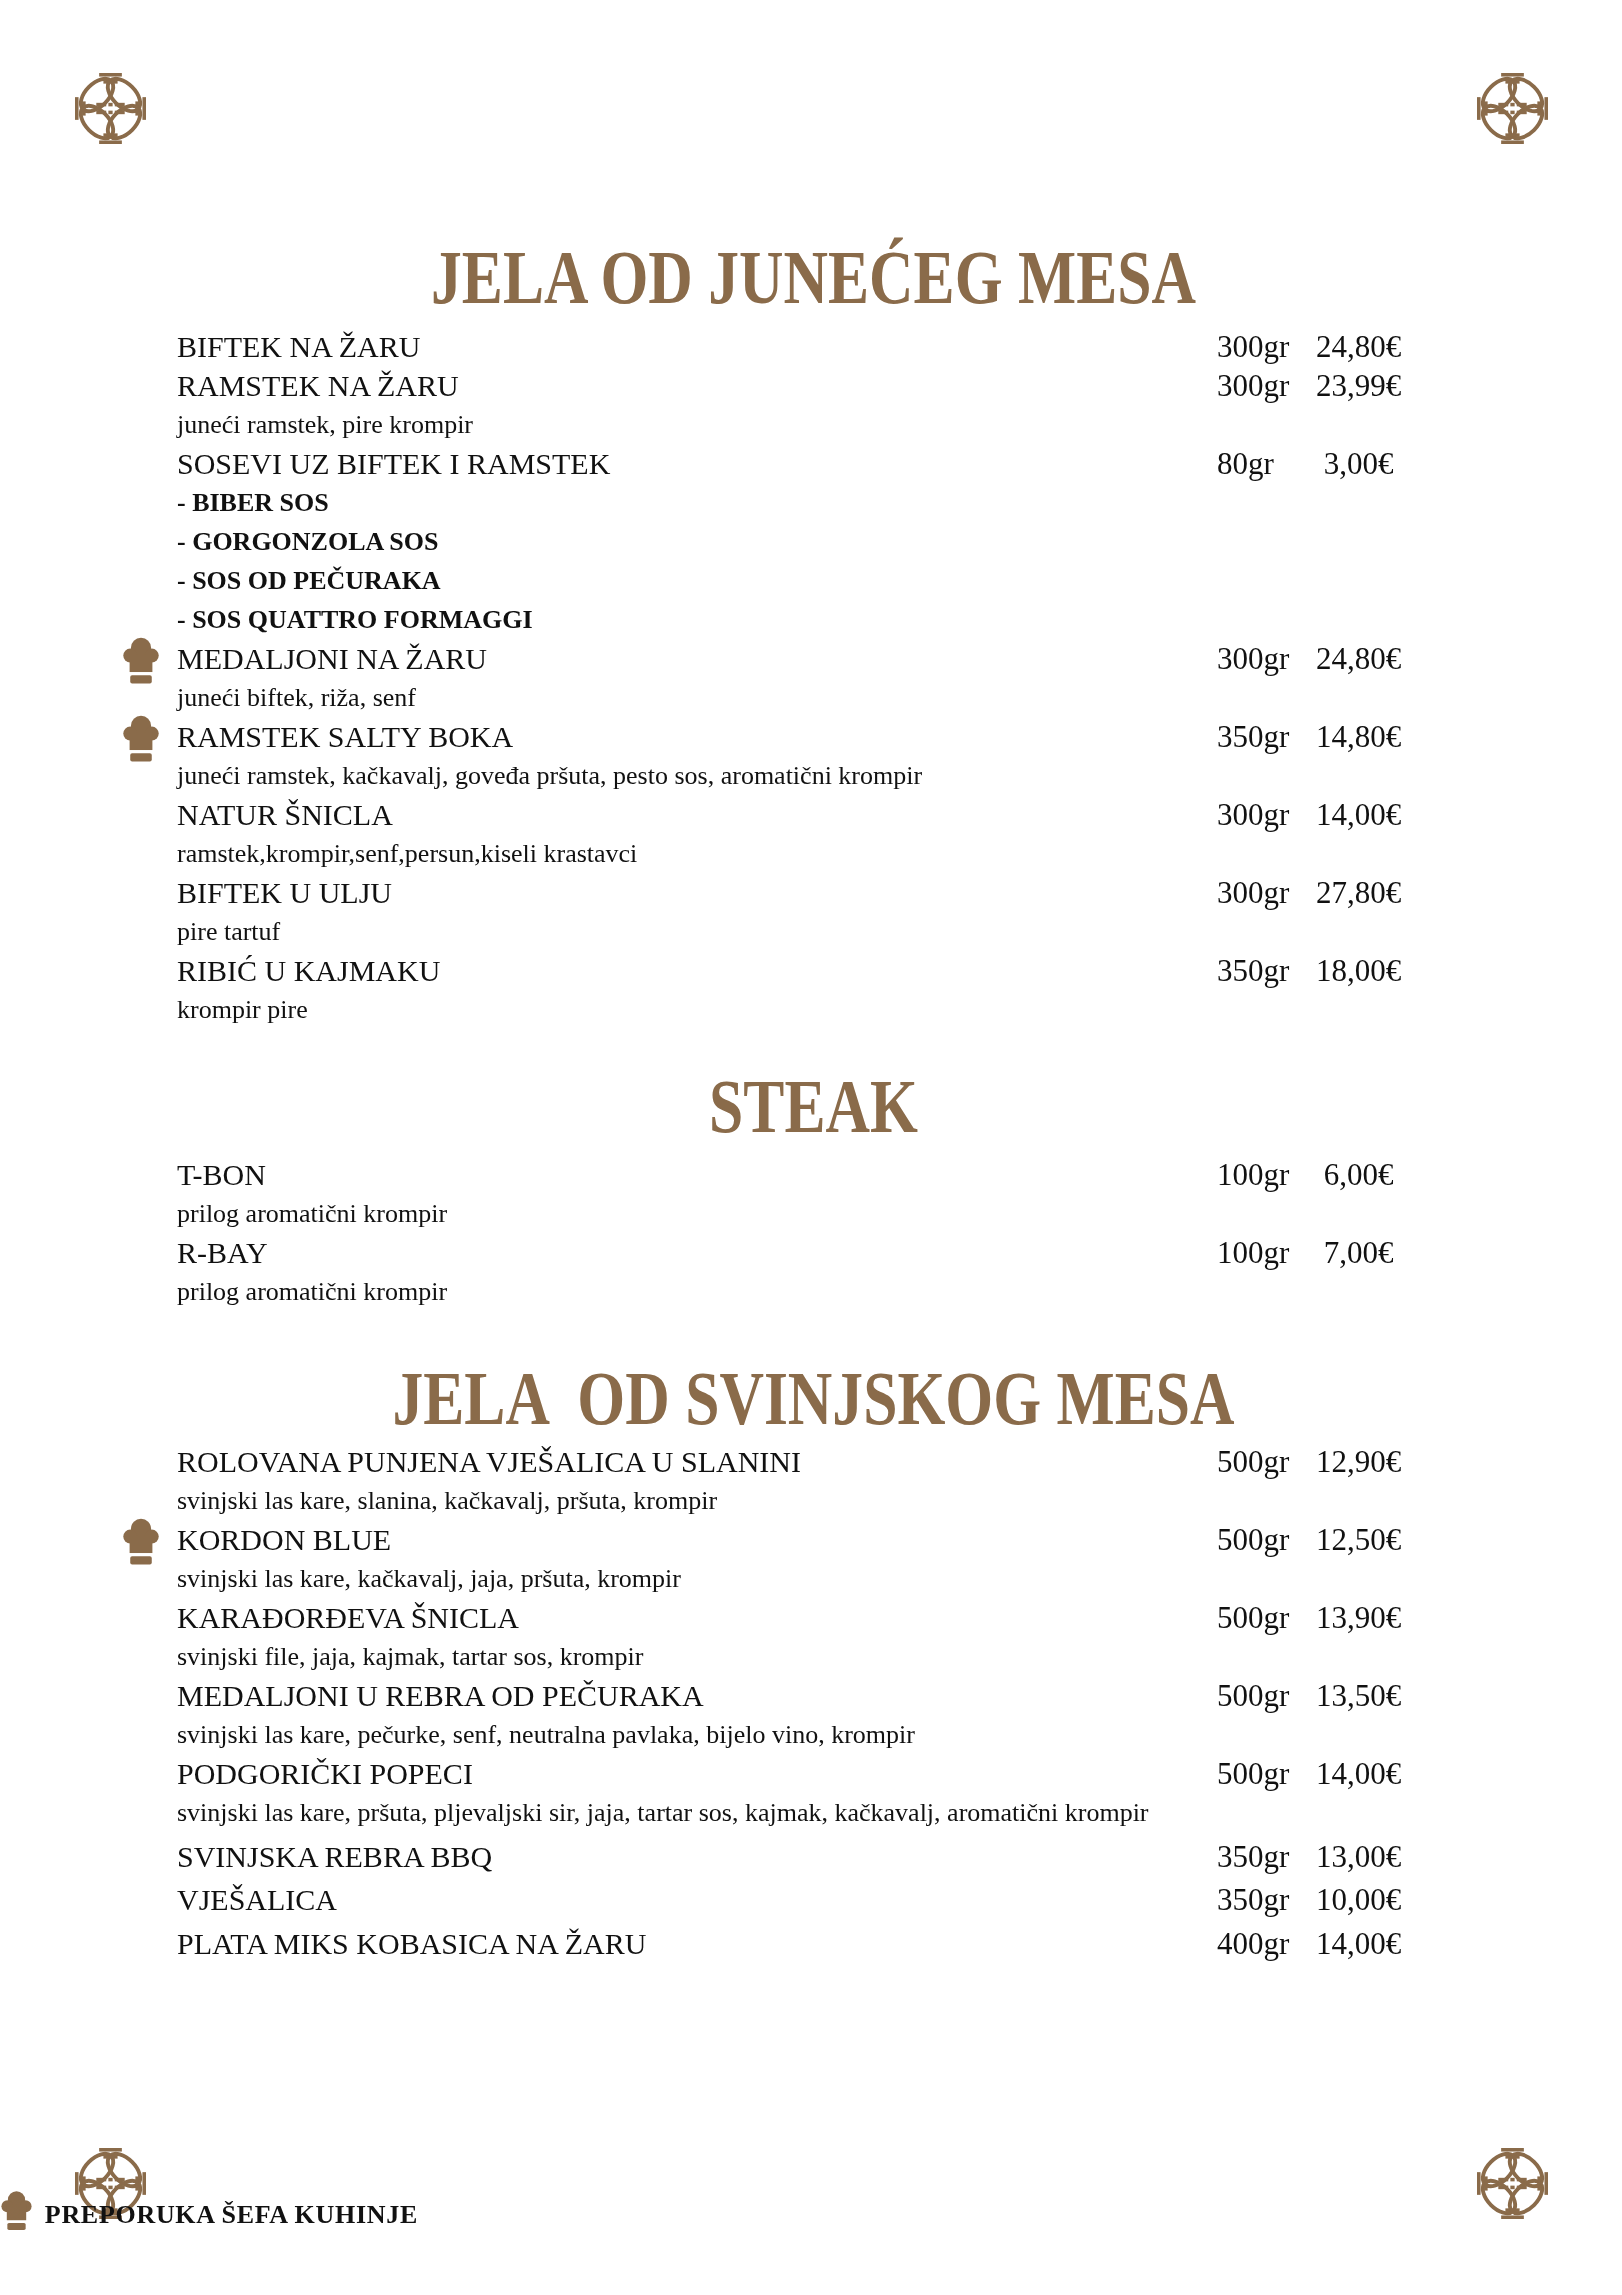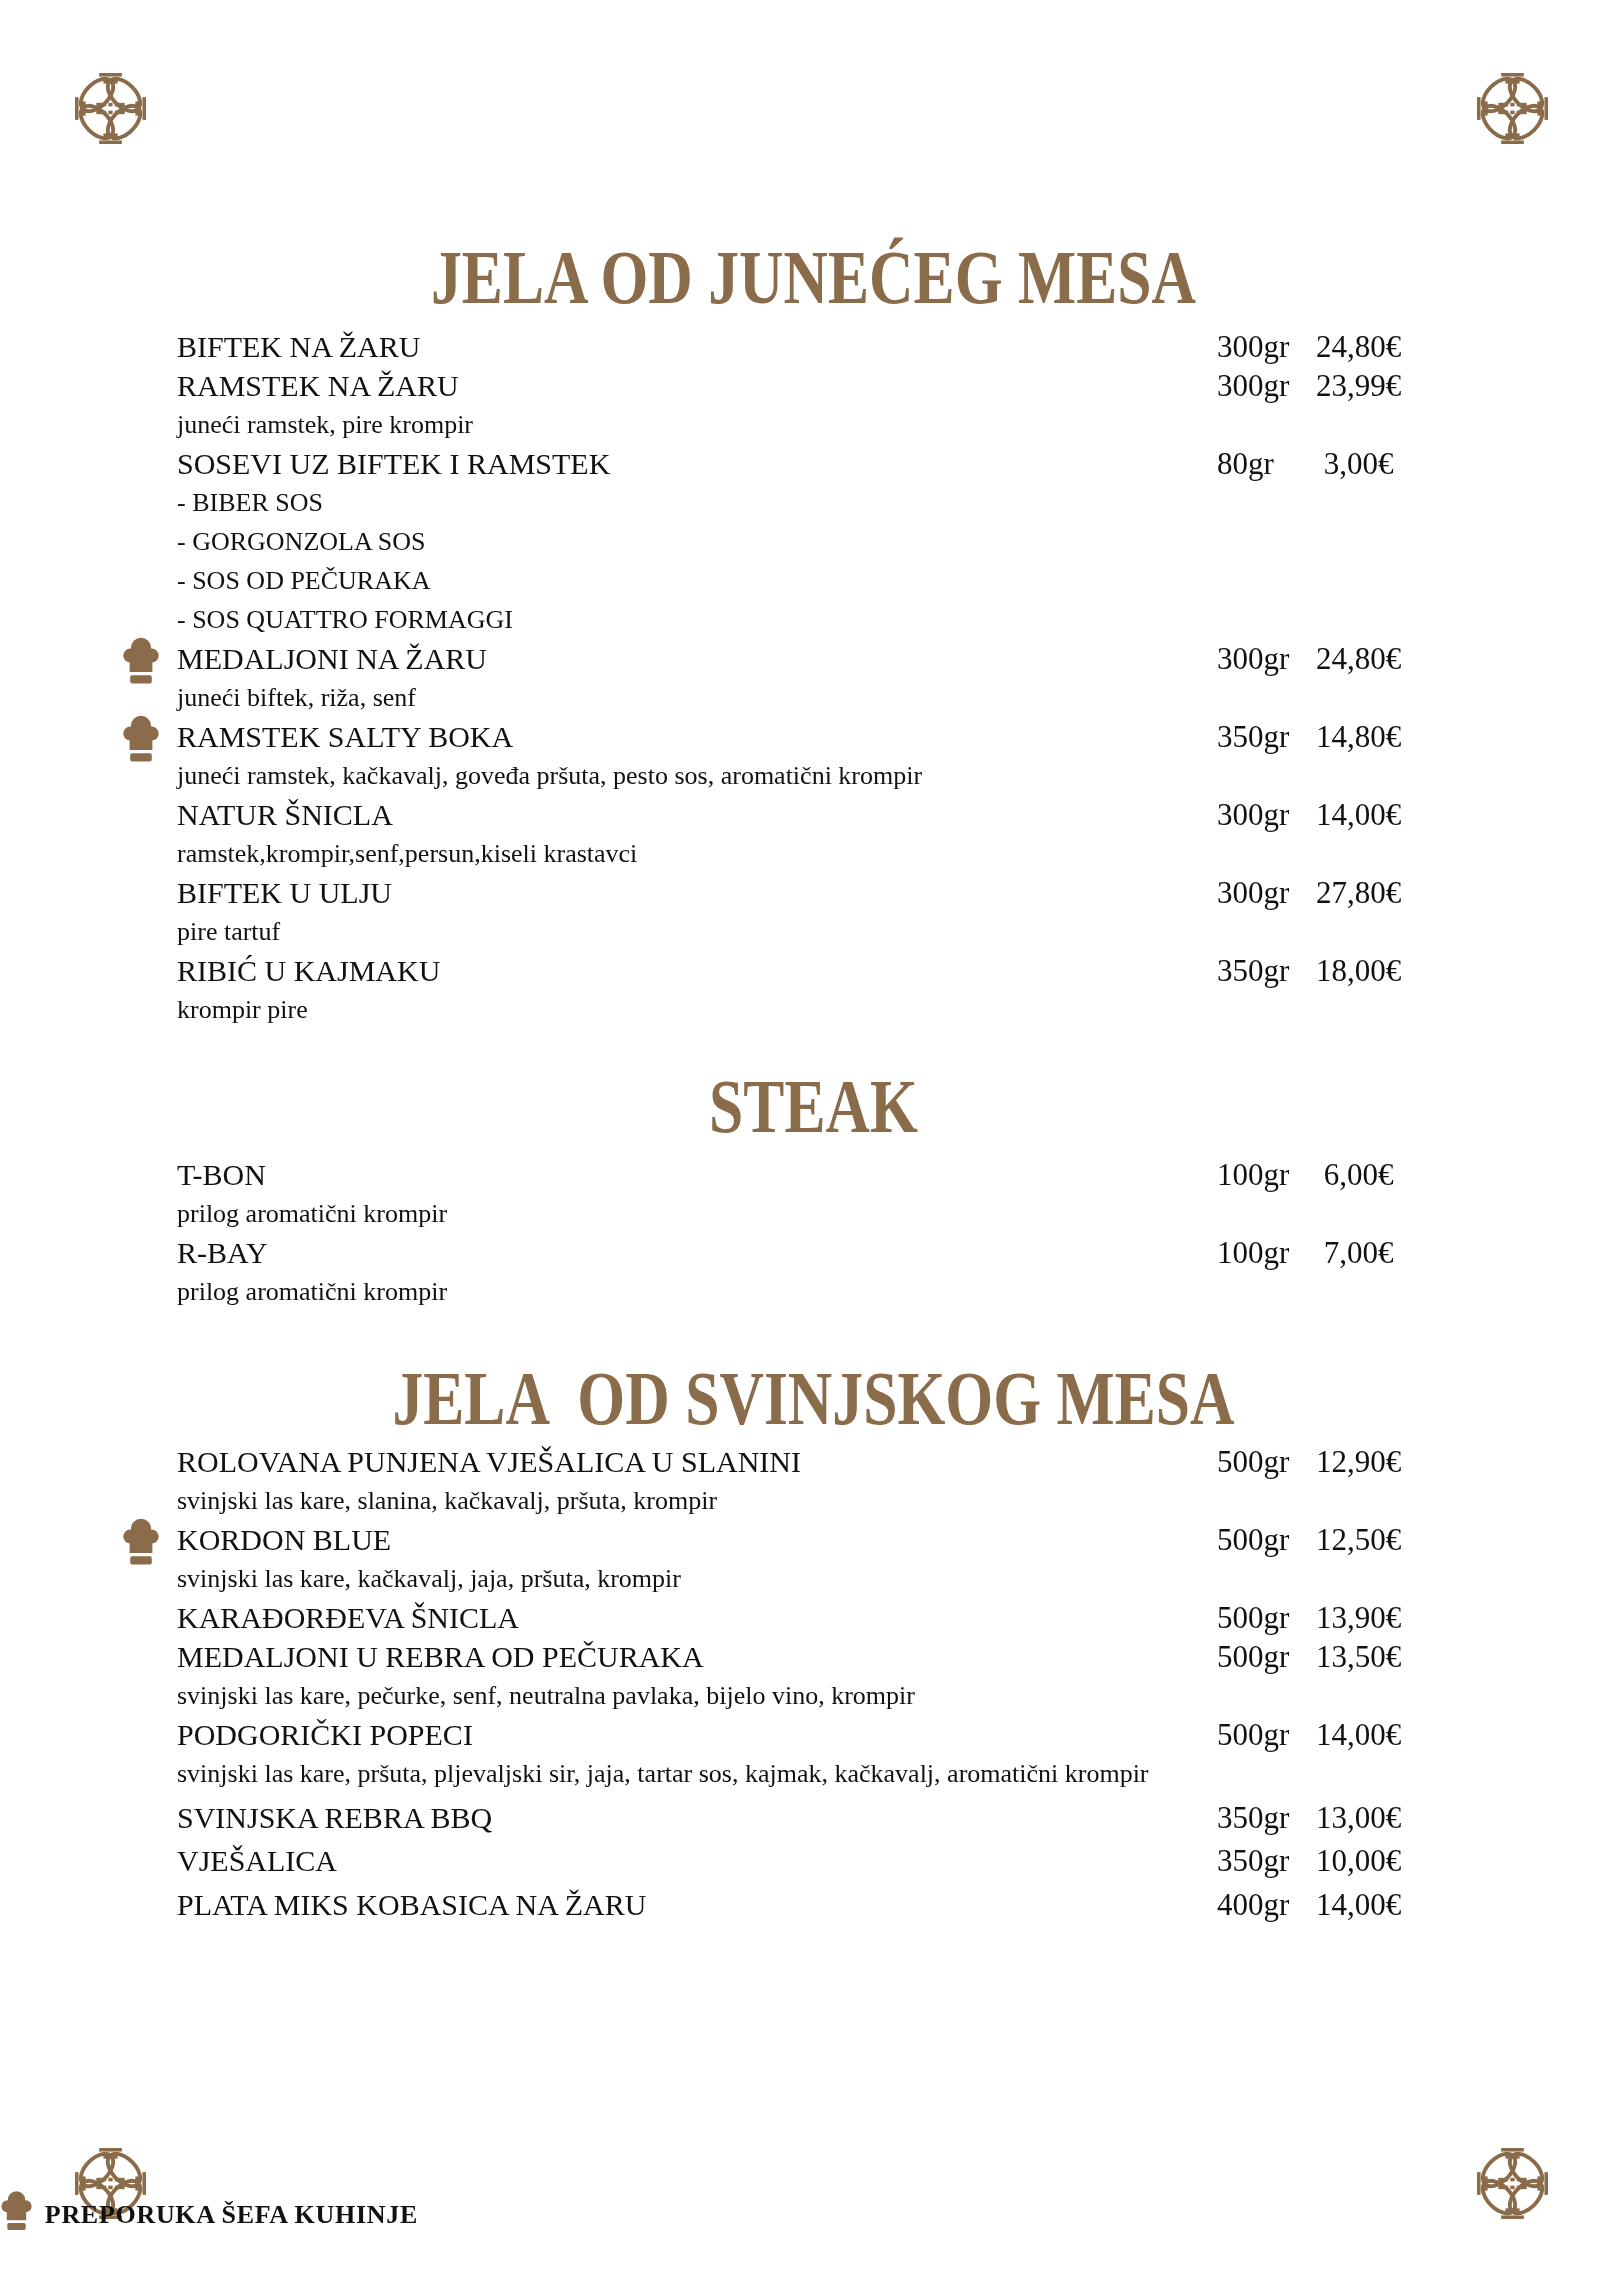--- a/index.html
+++ b/index.html
@@ -21,21 +21,21 @@
   .section.s0 .section-title{margin:239px 0 10.5px;}
   .section.s1 .section-title{margin:39px 0 10.5px;}
   .section.s2 .section-title{margin:49px 0 5.2px;}
   .item{position:relative;}
   .item.solo{margin:4.6px 0;}
   .row{position:relative;line-height:39px;font-size:30px;font-weight:normal;}
   .name{display:inline-block;max-width:982px;vertical-align:top;}
   .weight{position:absolute;left:1040px;top:0;font-size:31px;}
   .price{position:absolute;right:0;top:0;width:183px;text-align:center;font-size:31px;}
   .desc{font-size:26px;line-height:39px;font-weight:normal;max-width:1001px;}
-  .sub{font-size:26px;line-height:39px;font-weight:normal;}
+  .sub{font-size:26px;line-height:39px;font-weight:bold;}
   .hat{position:absolute;left:-55px;top:-3.9px;width:38px;height:50px;}
   .legend{
     position:absolute;left:0;right:0;top:2189px;
     display:flex;justify-content:flex-start;align-items:flex-start;gap:11.8px;
   }
   .legend-hat{width:33px;height:42px;}
   .legend-text{font-size:26px;font-weight:bold;padding-top:10.5px;letter-spacing:0.7px;}
 </style>
 </head>
 <body>
@@ -215,20 +215,21 @@
                 <circle cx="13" cy="32" r="11"></circle>
                 <circle cx="47" cy="32" r="11"></circle>
                 <rect x="12" y="30" width="36" height="28"></rect>
                 <rect x="13" y="63" width="34" height="13" rx="3"></rect>
               </g>
             </svg></span><span class="name">KORDON BLUE</span><span class="weight">500gr</span><span class="price">12,50€</span></div>
         <div class="desc">svinjski las kare, kačkavalj, jaja, pršuta, krompir</div>
       </div>
       <div class="item">
         <div class="row"><span class="name">KARAĐORĐEVA ŠNICLA</span><span class="weight">500gr</span><span class="price">13,90€</span></div>
+        <div class="desc">svinjski file, jaja, kajmak, tartar sos, krompir</div>
       </div>
       <div class="item">
         <div class="row"><span class="name">MEDALJONI U REBRA OD PEČURAKA</span><span class="weight">500gr</span><span class="price">13,50€</span></div>
         <div class="desc">svinjski las kare, pečurke, senf, neutralna pavlaka, bijelo vino, krompir</div>
       </div>
       <div class="item">
         <div class="row"><span class="name">PODGORIČKI POPECI</span><span class="weight">500gr</span><span class="price">14,00€</span></div>
         <div class="desc">svinjski las kare, pršuta, pljevaljski sir, jaja, tartar sos, kajmak, kačkavalj, aromatični krompir</div>
       </div>
       <div class="item solo">

